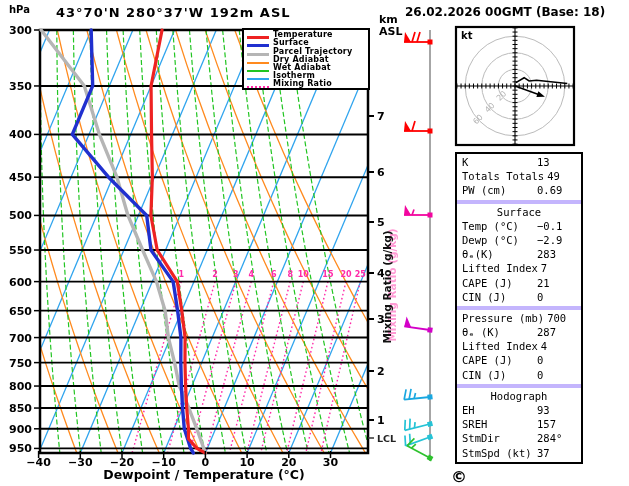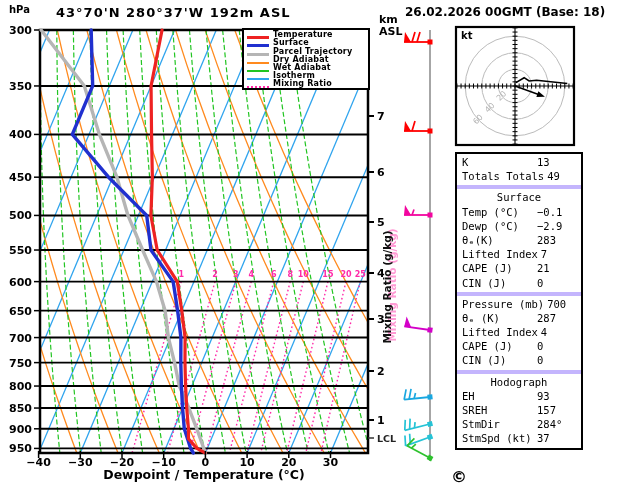--- a/index.html
+++ b/index.html
@@ -374,20 +374,24 @@
   <div class="abs stats" id="stats">
       <div class="sec">
         <div class="srow">
           <span class="slabel">K</span>
           <span class="sval">13</span>
         </div>
         <div class="srow">
           <span class="slabel">Totals Totals</span>
           <span class="sval">49</span>
         </div>
+        <div class="srow">
+          <span class="slabel">PW (cm)</span>
+          <span class="sval">0.69</span>
+        </div>
       </div>
       <div class="sec">
         <div class="sechead">Surface</div>
         <div class="srow">
           <span class="slabel">Temp (°C)</span>
           <span class="sval">−0.1</span>
         </div>
         <div class="srow">
           <span class="slabel">Dewp (°C)</span>
           <span class="sval">−2.9</span>

